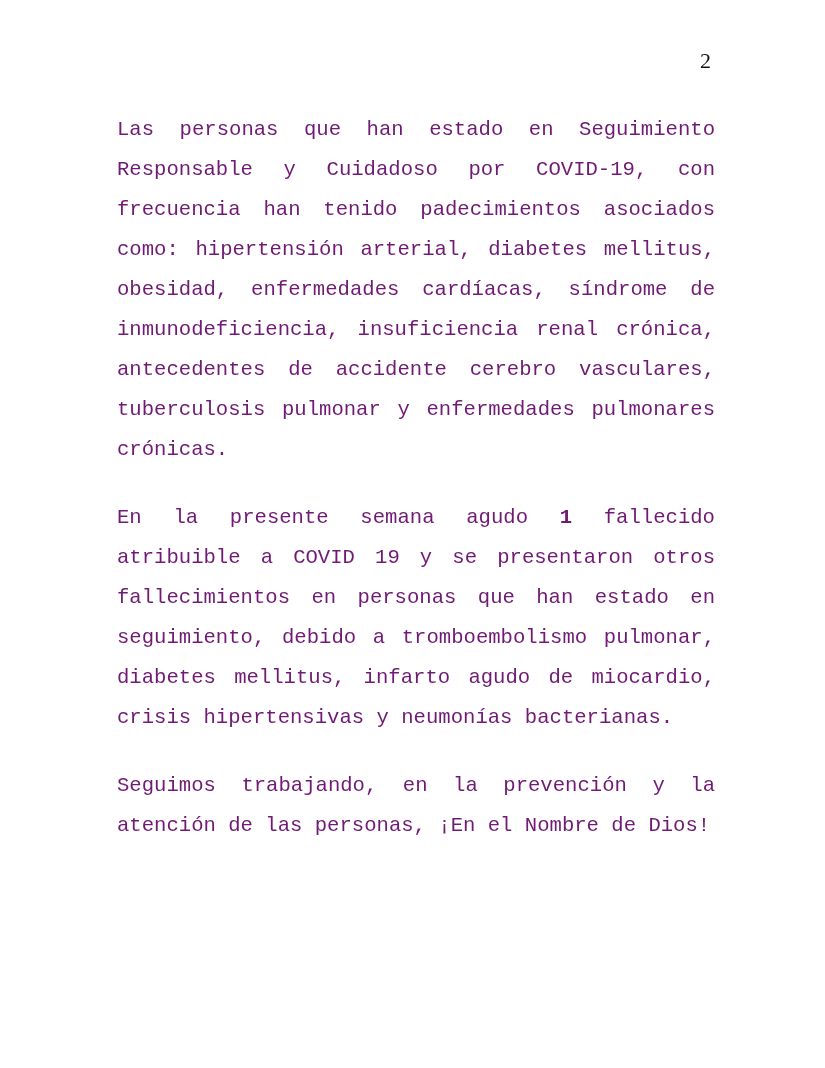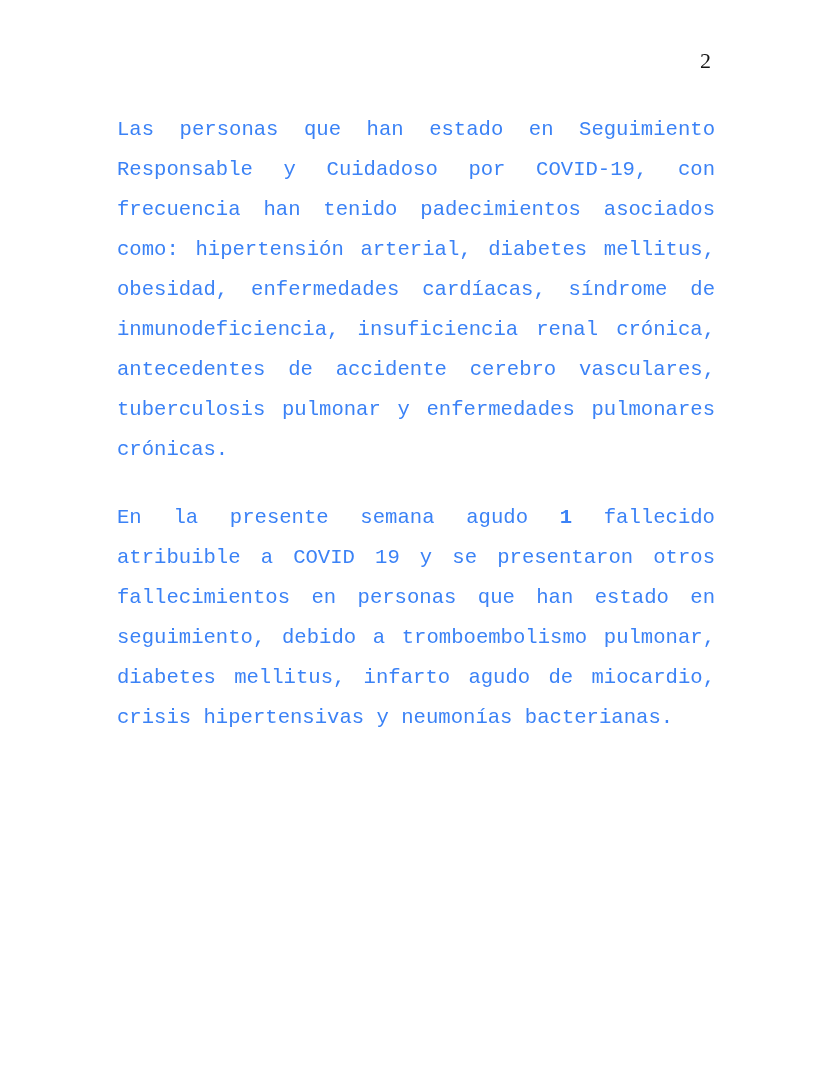--- a/index.html
+++ b/index.html
@@ -36,35 +36,36 @@
   }
   .para {
     margin: 0 0 28px 0;
     font-family: "Liberation Mono", "DejaVu Sans Mono", monospace;
     font-size: 20.6px;
     line-height: 40px;
     text-align: justify;
     letter-spacing: 0;
     word-spacing: 0;
     hyphens: none;
-    color: #3b82f6;
+    color: #701a75;
   }
   .para strong {
     font-weight: bold;
   }
 </style>
 </head>
 <body>
 
 <div class="page">
 
   <div class="page-header"><span>2</span></div>
 
   <div class="doc-body">
 
     <p class="para"><span>Las personas que han estado en Seguimiento Responsable y Cuidadoso por COVID-19, con frecuencia han tenido padecimientos asociados como: hipertensión arterial, diabetes mellitus, obesidad, enfermedades cardíacas, síndrome de inmunodeficiencia, insuficiencia renal crónica, antecedentes de accidente cerebro vasculares, tuberculosis pulmonar y enfermedades pulmonares crónicas.</span></p>
 
     <p class="para"><span>En la presente semana agudo </span><strong>1</strong><span> fallecido atribuible a COVID 19 y se presentaron otros fallecimientos en personas que han estado en seguimiento, debido a tromboembolismo pulmonar, diabetes mellitus, infarto agudo de miocardio, crisis hipertensivas y neumonías bacterianas.</span></p>
 
 
+    <p class="para"><span>Seguimos trabajando, en la prevención y la atención de las personas, ¡En el Nombre de Dios!</span></p>
 
   </div>
 </div>
 
 </body></html>

